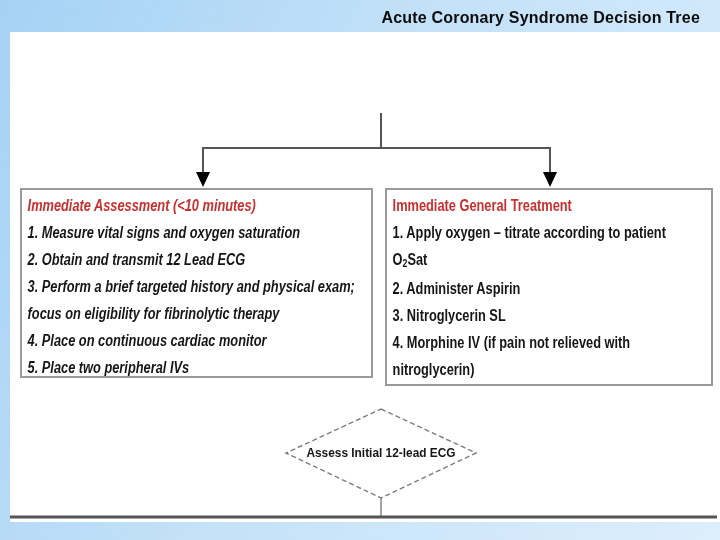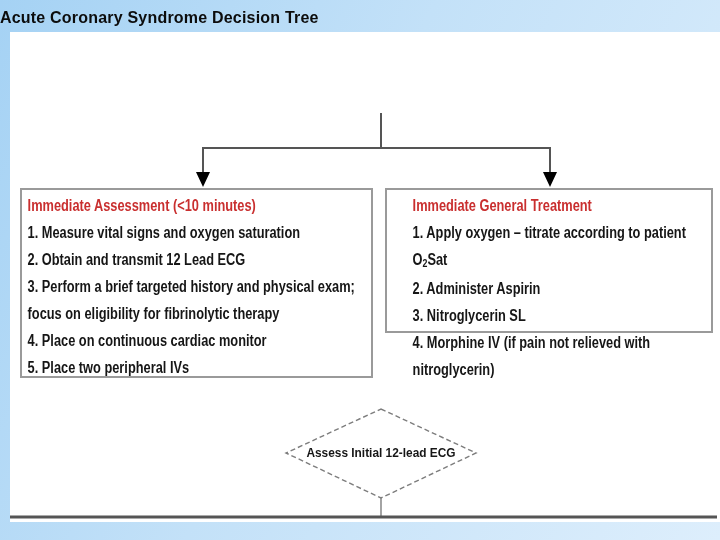--- a/index.html
+++ b/index.html
@@ -6,40 +6,40 @@
   .slide {
     position:relative; width:720px; height:540px; overflow:hidden;
     background: linear-gradient(115deg, #a5d2f4 0%, #c3e1f8 45%, #ddeefc 100%);
     font-family:"Liberation Sans", sans-serif;
   }
   .content-area {
     position:absolute; left:10px; top:32px; width:710px; height:490px;
     background:#ffffff;
   }
   .slide-title {
-    position:absolute; top:9px; left:0; width:700px; text-align:left;
+    position:absolute; top:9px; left:0; width:700px; text-align:right;
     font-size:16px; font-weight:bold; color:#0c0c0c; letter-spacing:0.2px;
   }
   .flow-svg { position:absolute; left:0; top:0; width:720px; height:540px; }
 
   .top-box {
     position:absolute; left:220px; top:48px; width:325px; height:66px;
     border:2px solid #606060; background:#fff; box-sizing:border-box;
   }
   .top-box-inner {
     width:360px; transform:scaleX(0.9); transform-origin:0 0;
     text-align:center; font-weight:bold; font-size:16.5px; line-height:22px;
     padding-top:10px; color:#161616;
   }
 
   .panel {
     position:absolute; background:#fff; border:2px solid #9a9a9a; box-sizing:border-box;
   }
-  .panel-left  { left:20px;  top:188px; width:353px; height:190px; }
-  .panel-right { left:385px; top:188px; width:328px; height:145px;padding-left:20px; }
+  .panel-left  { left:20px;  top:188px; width:353px; height:190px;font-style:italic; }
+  .panel-right { left:385px; top:188px; width:328px; height:198px; }
   .panel-inner {
     transform:scaleX(0.8); transform-origin:0 0;
     font-weight:bold; font-size:16px; line-height:27px; color:#161616;
     padding:2px 0 0 7px; white-space:nowrap;
   }
   .panel-left  .panel-inner { width:438px; }
   .panel-right .panel-inner { width:407px; }
   .panel-header { color:#c92f2f; }
   .o2sub { font-size:11px; position:relative; top:2px; }
 

